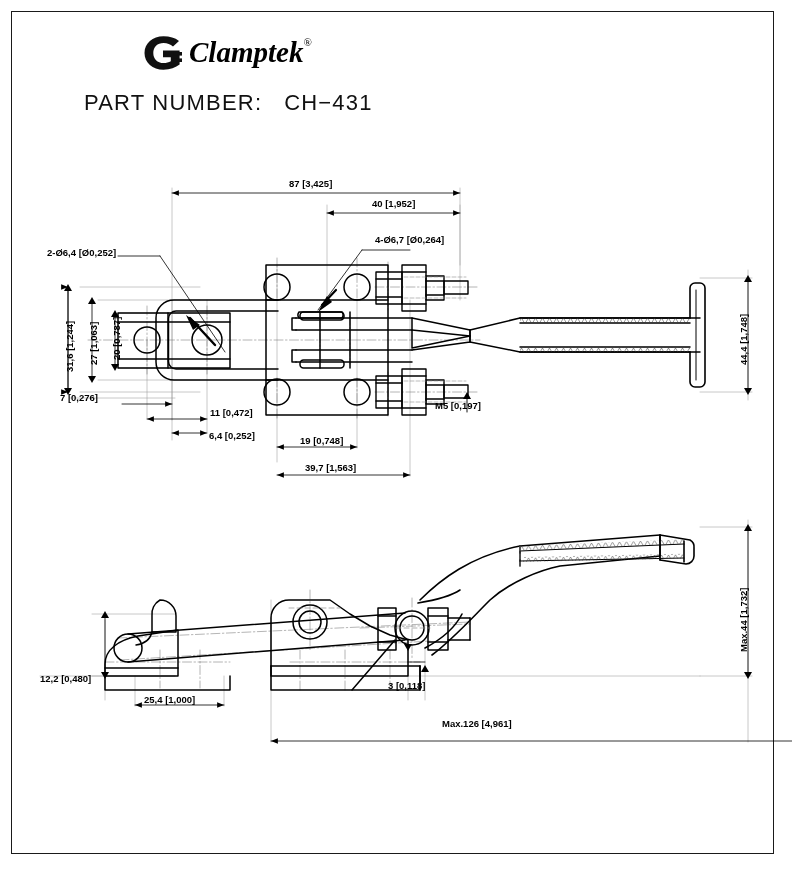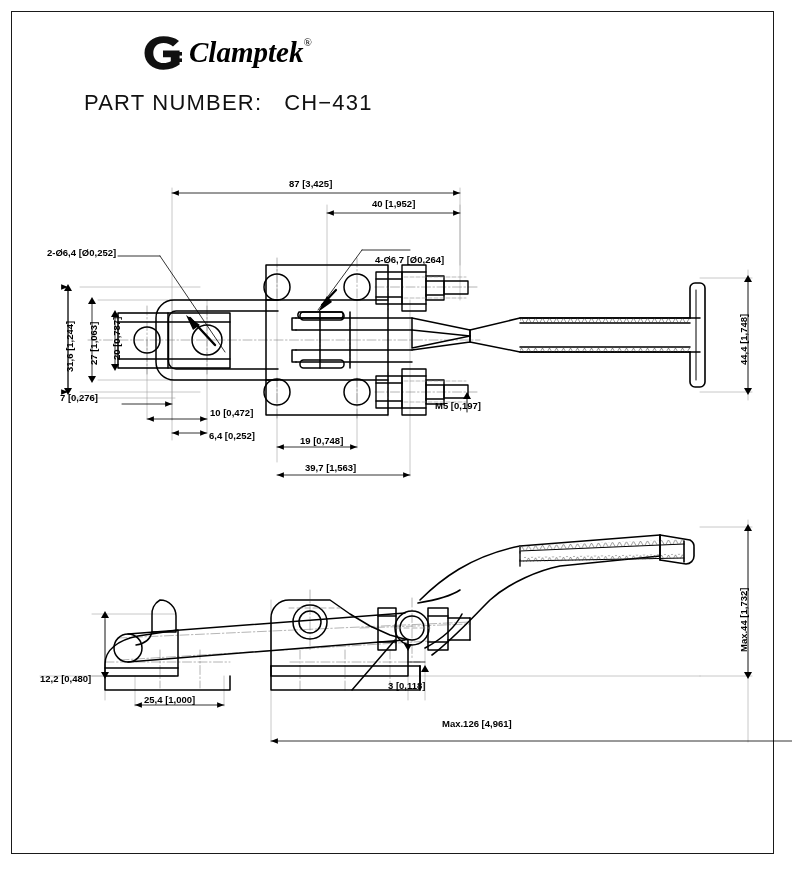--- a/index.html
+++ b/index.html
@@ -375,28 +375,28 @@
         <path d="M744 531 L748 524 L752 531 Z" fill="#000" stroke="none"></path>
         <path d="M744 672 L748 679 L752 672 Z" fill="#000" stroke="none"></path>
       </g>
 
     </g>
   </svg>
 
   <div class="dimtext" style="left:289px;top:178px;">87 [3,425]</div>
   <div class="dimtext" style="left:372px;top:198px;">40 [1,952]</div>
   <div class="dimtext" style="left:47px;top:247px;">2-Ø6,4 [Ø0,252]</div>
-  <div class="dimtext" style="left:375px;top:234px;margin-top:20px;">4-Ø6,7 [Ø0,264]</div>
+  <div class="dimtext" style="left:375px;top:234px;">4-Ø6,7 [Ø0,264]</div>
 
   <div class="dimtext vert" style="left:64px;top:372px;transform:rotate(-90deg);">31,6 [1,244]</div>
   <div class="dimtext vert" style="left:88px;top:365px;transform:rotate(-90deg);">27 [1,063]</div>
   <div class="dimtext vert" style="left:111px;top:360px;transform:rotate(-90deg);">20 [0,787]</div>
 
   <div class="dimtext" style="left:60px;top:392px;">7 [0,276]</div>
-  <div class="dimtext" style="left:210px;top:407px;">10 [0,472]</div>
+  <div class="dimtext" style="left:210px;top:407px;">11 [0,472]</div>
   <div class="dimtext" style="left:184px;top:430px;margin-left:25px;">6,4 [0,252]</div>
   <div class="dimtext" style="left:300px;top:435px;">19 [0,748]</div>
   <div class="dimtext" style="left:305px;top:462px;">39,7 [1,563]</div>
   <div class="dimtext" style="left:435px;top:400px;">M5 [0,197]</div>
   <div class="dimtext vert" style="left:738px;top:365px;transform:rotate(-90deg);">44,4 [1,748]</div>
 
   <div class="dimtext" style="left:40px;top:673px;">12,2 [0,480]</div>
   <div class="dimtext" style="left:144px;top:694px;">25,4 [1,000]</div>
   <div class="dimtext" style="left:388px;top:680px;">3 [0,118]</div>
   <div class="dimtext" style="left:442px;top:718px;">Max.126 [4,961]</div>

